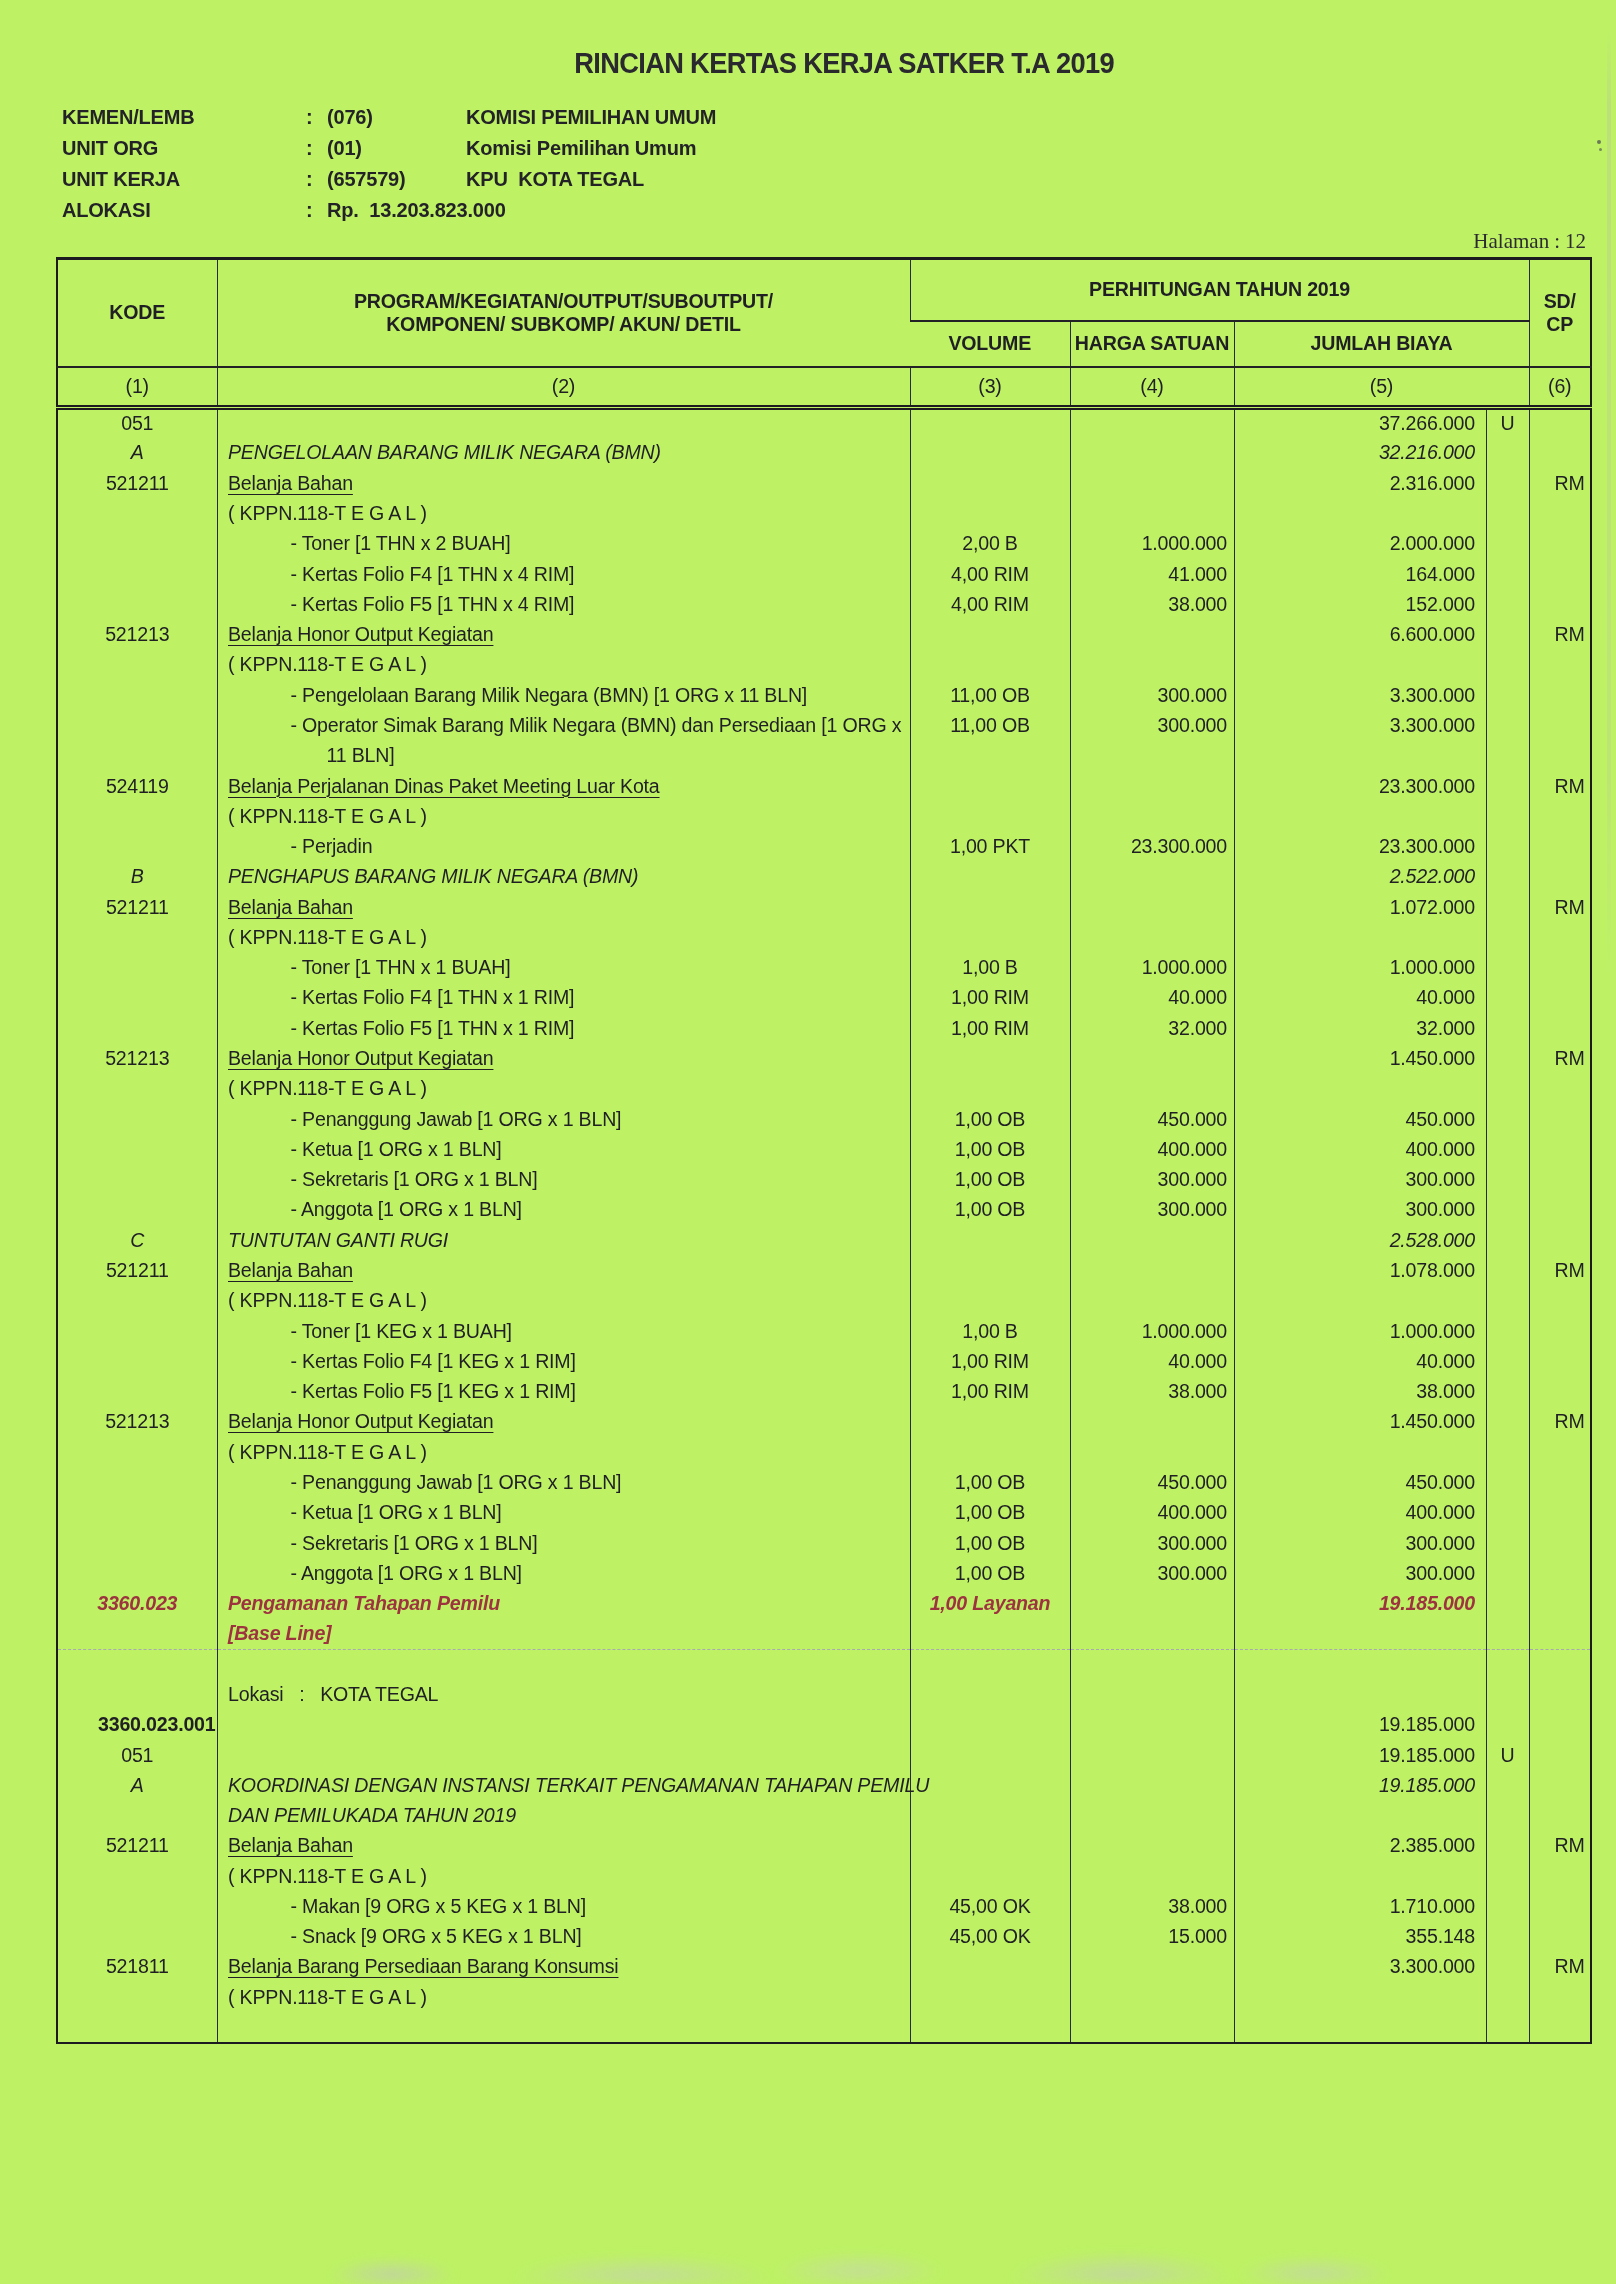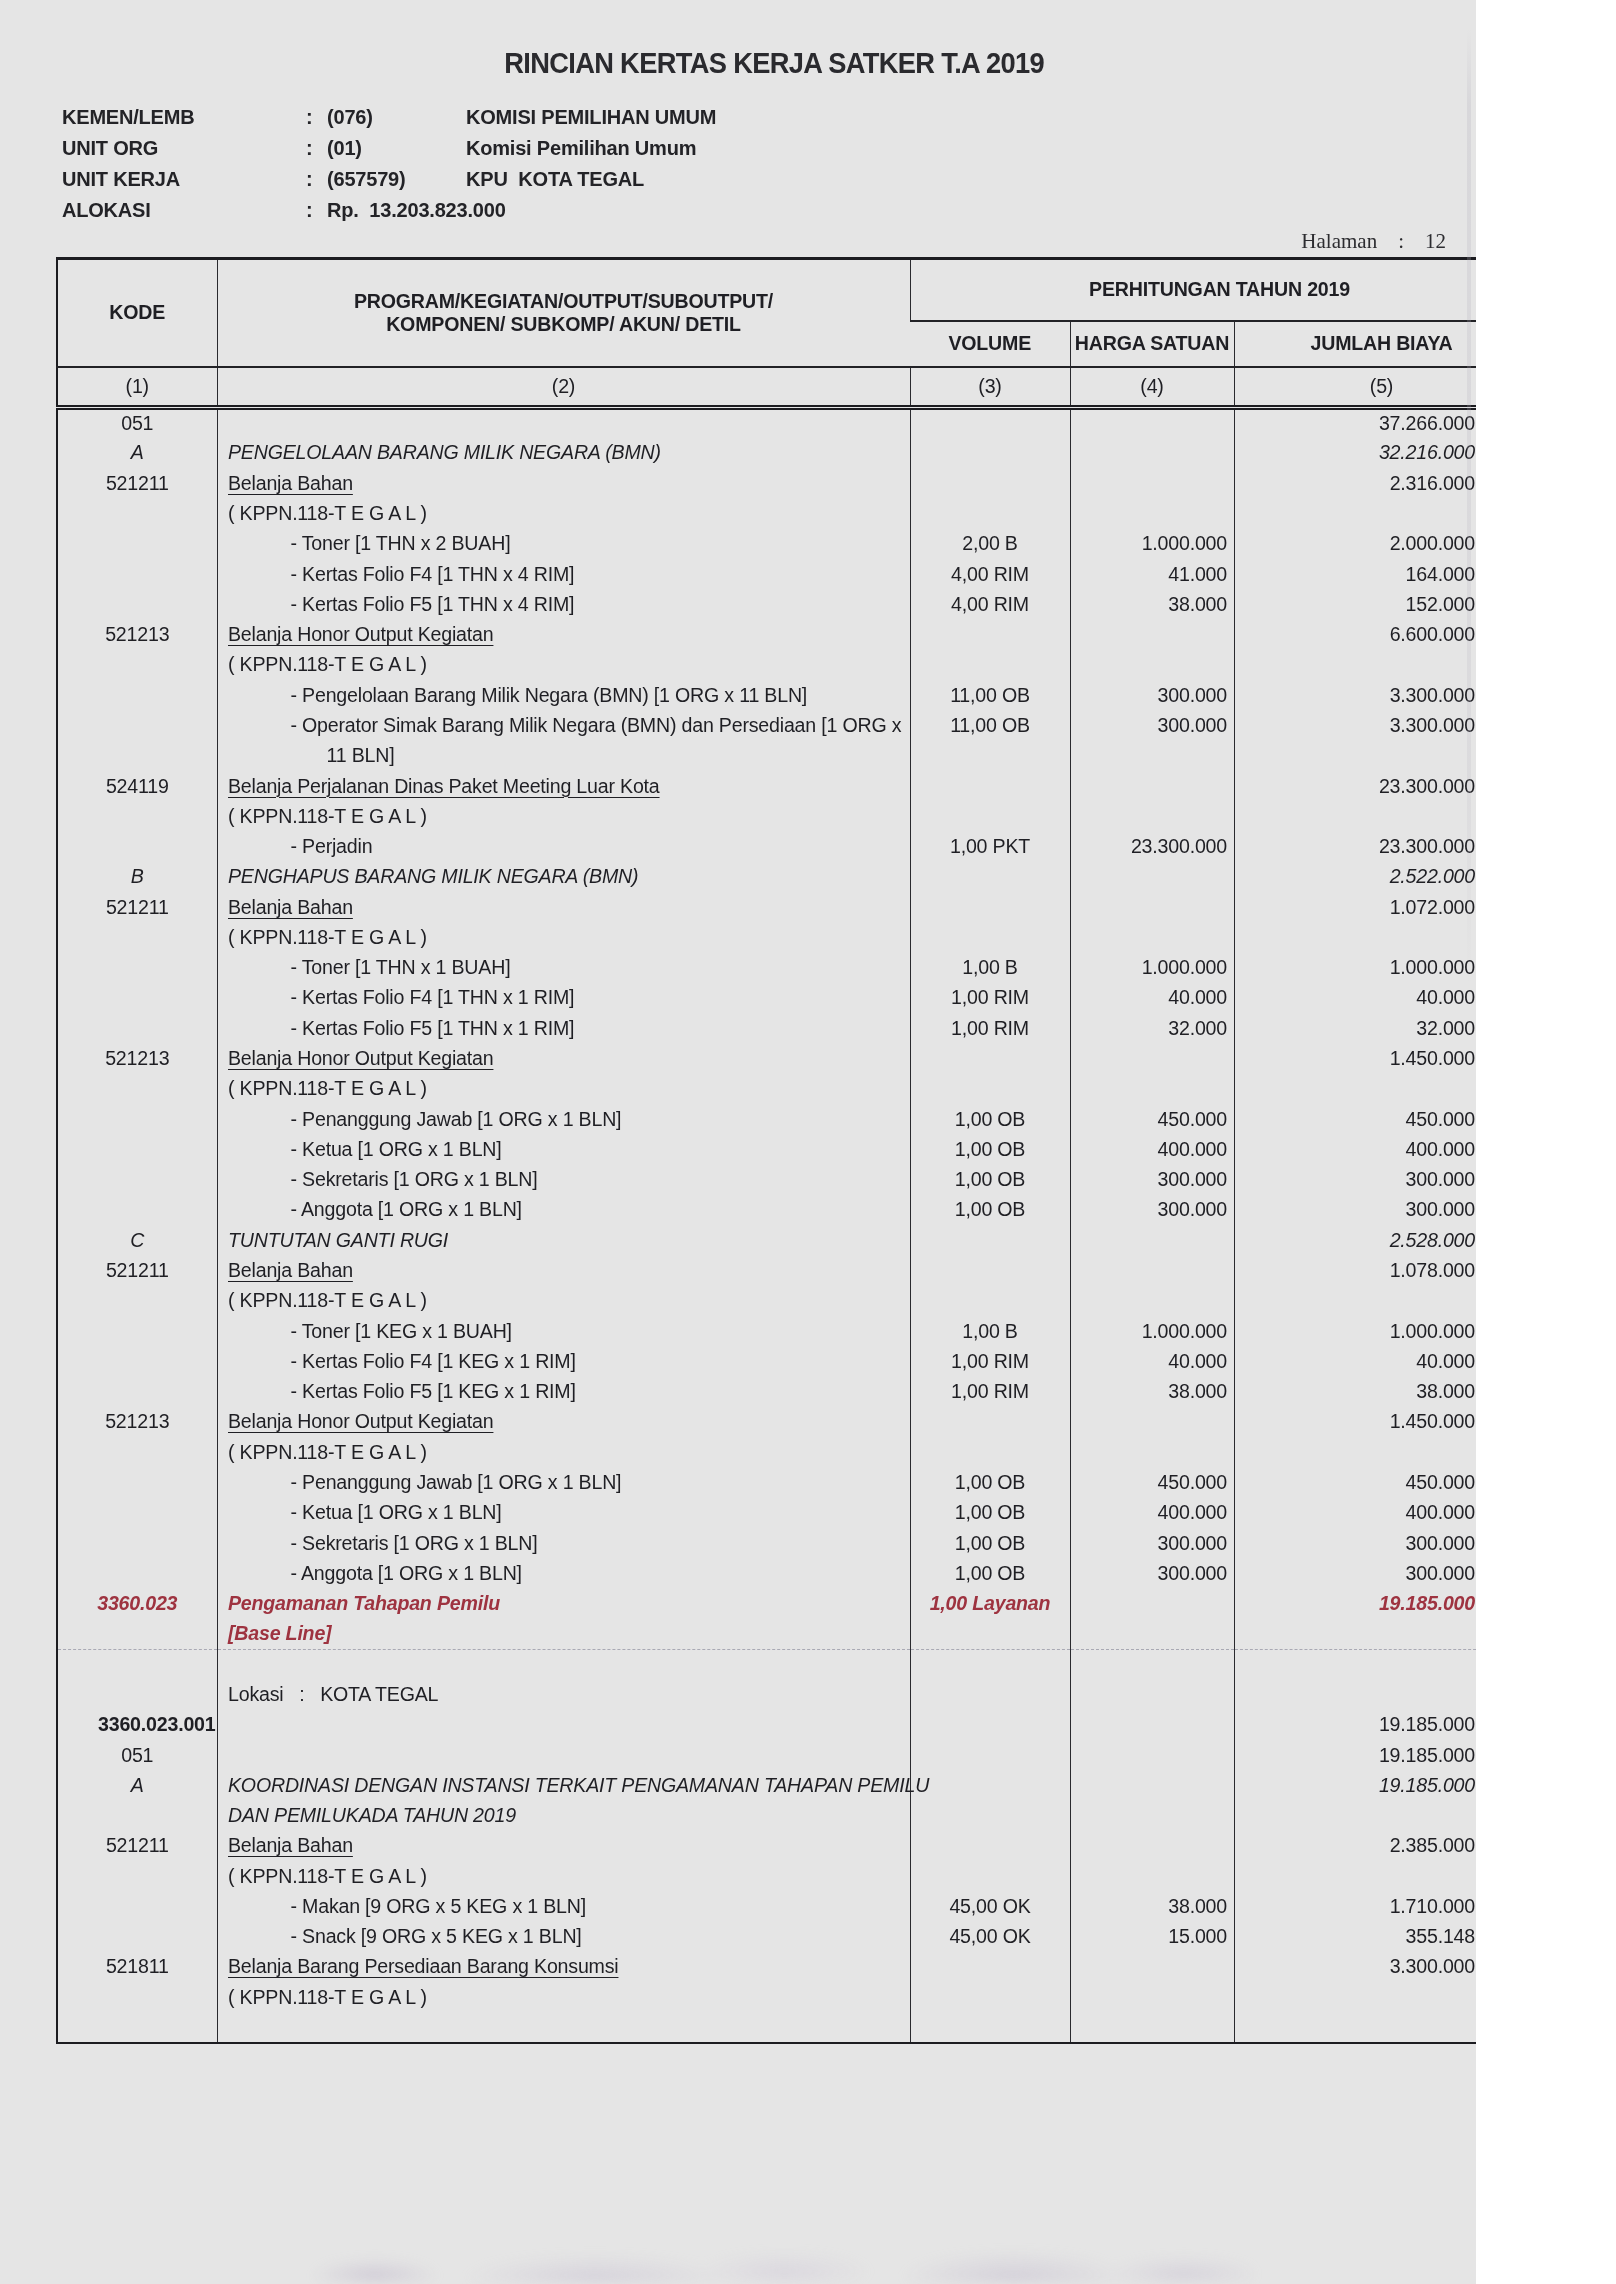--- a/index.html
+++ b/index.html
@@ -1,35 +1,35 @@
 <!DOCTYPE html>
 <html style="--red: #9e3340;font-size:10.5px"><head>
 <meta charset="utf-8">
 <style>
   html,body{margin:0;padding:0;background:#ffffff;}
   .page{
     position:relative;
-    width:1476px;height:2284px;
-    background:#e5e5e5;
+    width:1616px;height:2284px;
+    background:#bef264;
     font-family:"Liberation Sans","DejaVu Sans",sans-serif;
     color:#1e1e22;
     overflow:hidden;
   }
   
   .title-wrap{position:absolute;left:0;right:0;top:47px;text-align:center;transform:translateX(36px);}
   .doc-title{
     display:inline-block;font-size:29px;font-weight:bold;letter-spacing:-0.7px;
     transform:scaleX(.94);color:#2a2a2e;white-space:pre;
   }
   
   .meta{position:absolute;left:62px;top:102px;}
   .meta-row{display:grid;grid-template-columns:244px 21px 139px auto;height:31px;align-items:center;}
   .meta-row span{font-size:20px;font-weight:bold;white-space:pre;letter-spacing:-0.2px;color:#232327;}
   
-  .halaman{position:absolute;top:229px;right:30px;display:flex;gap:21px;
+  .halaman{position:absolute;top:229px;right:30px;display:flex;gap:5px;
     font-family:"Liberation Serif","DejaVu Serif",serif;font-size:21px;color:#2c2c30;}
   
   .doc-table-wrap{position:absolute;left:56px;top:257px;width:1535px;height:1787px;}
   table.doc{
     width:100%;height:100%;border-collapse:collapse;table-layout:fixed;
     border:2px solid #1c1c20;border-top-width:3.9px;border-bottom-width:2.6px;
   }
   table.doc td{
     border-left:1.3px solid #2a2a2e;
     vertical-align:middle;

